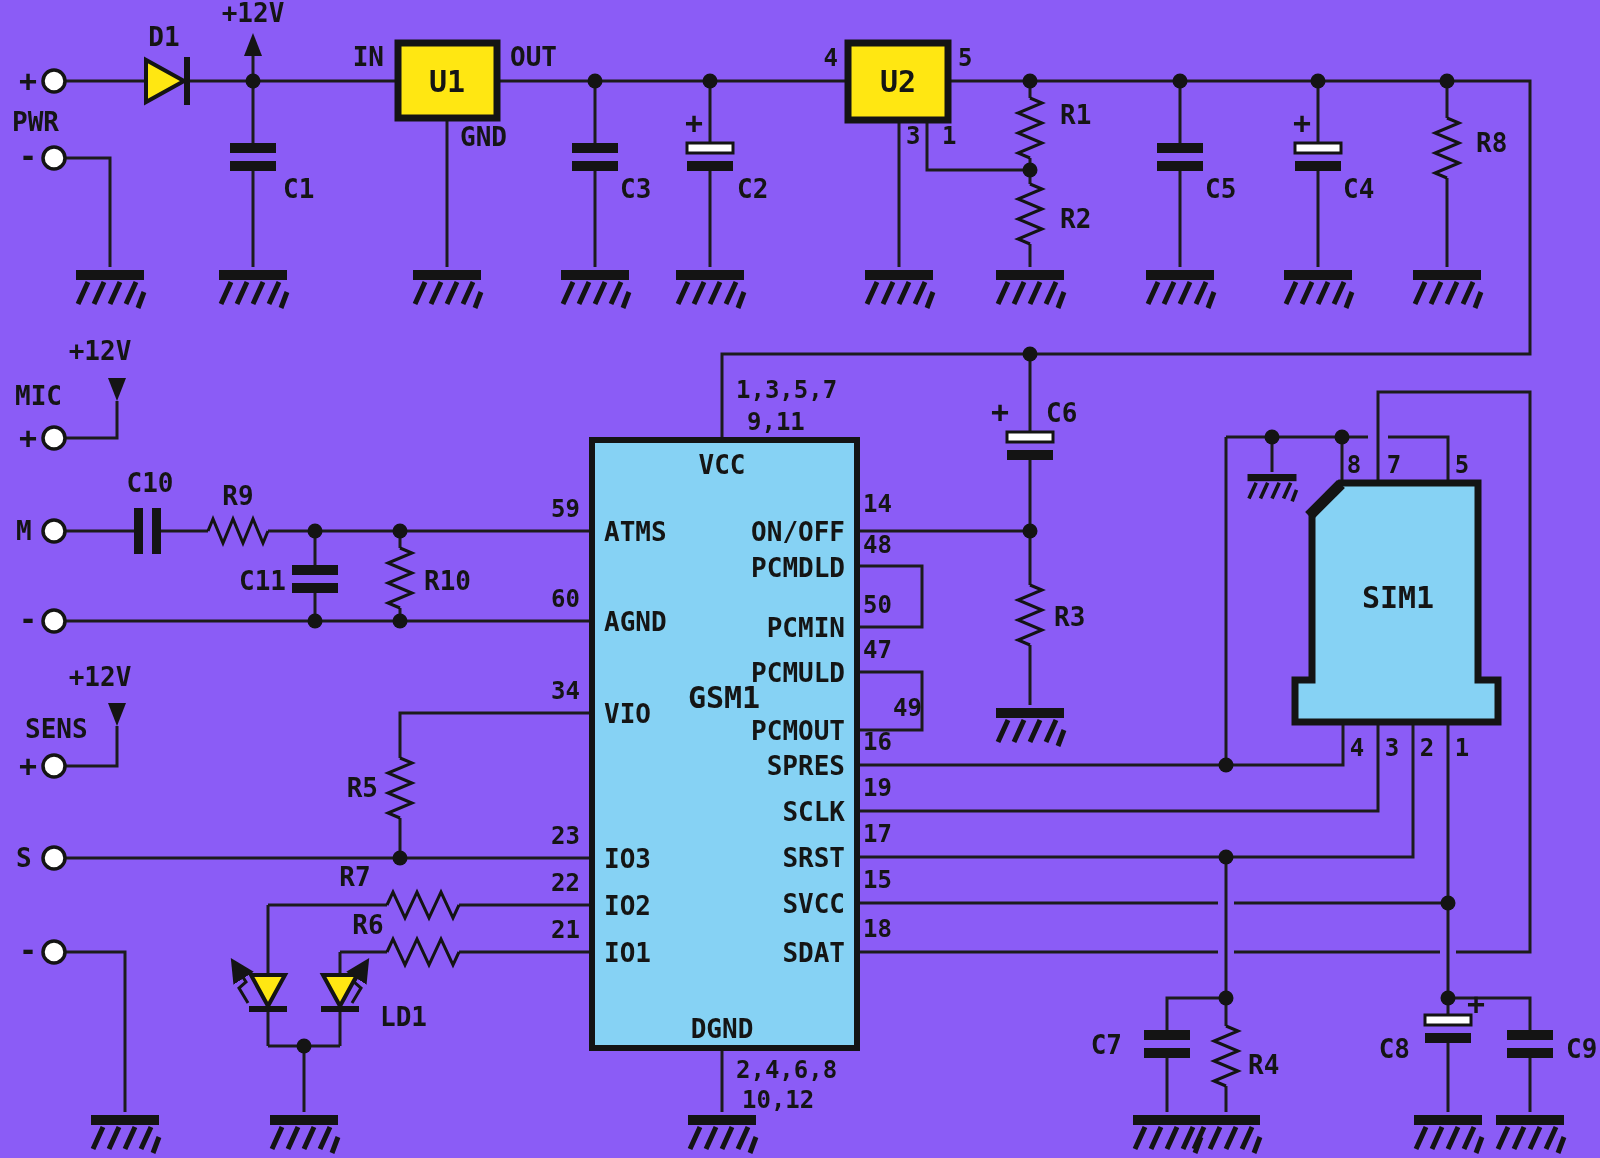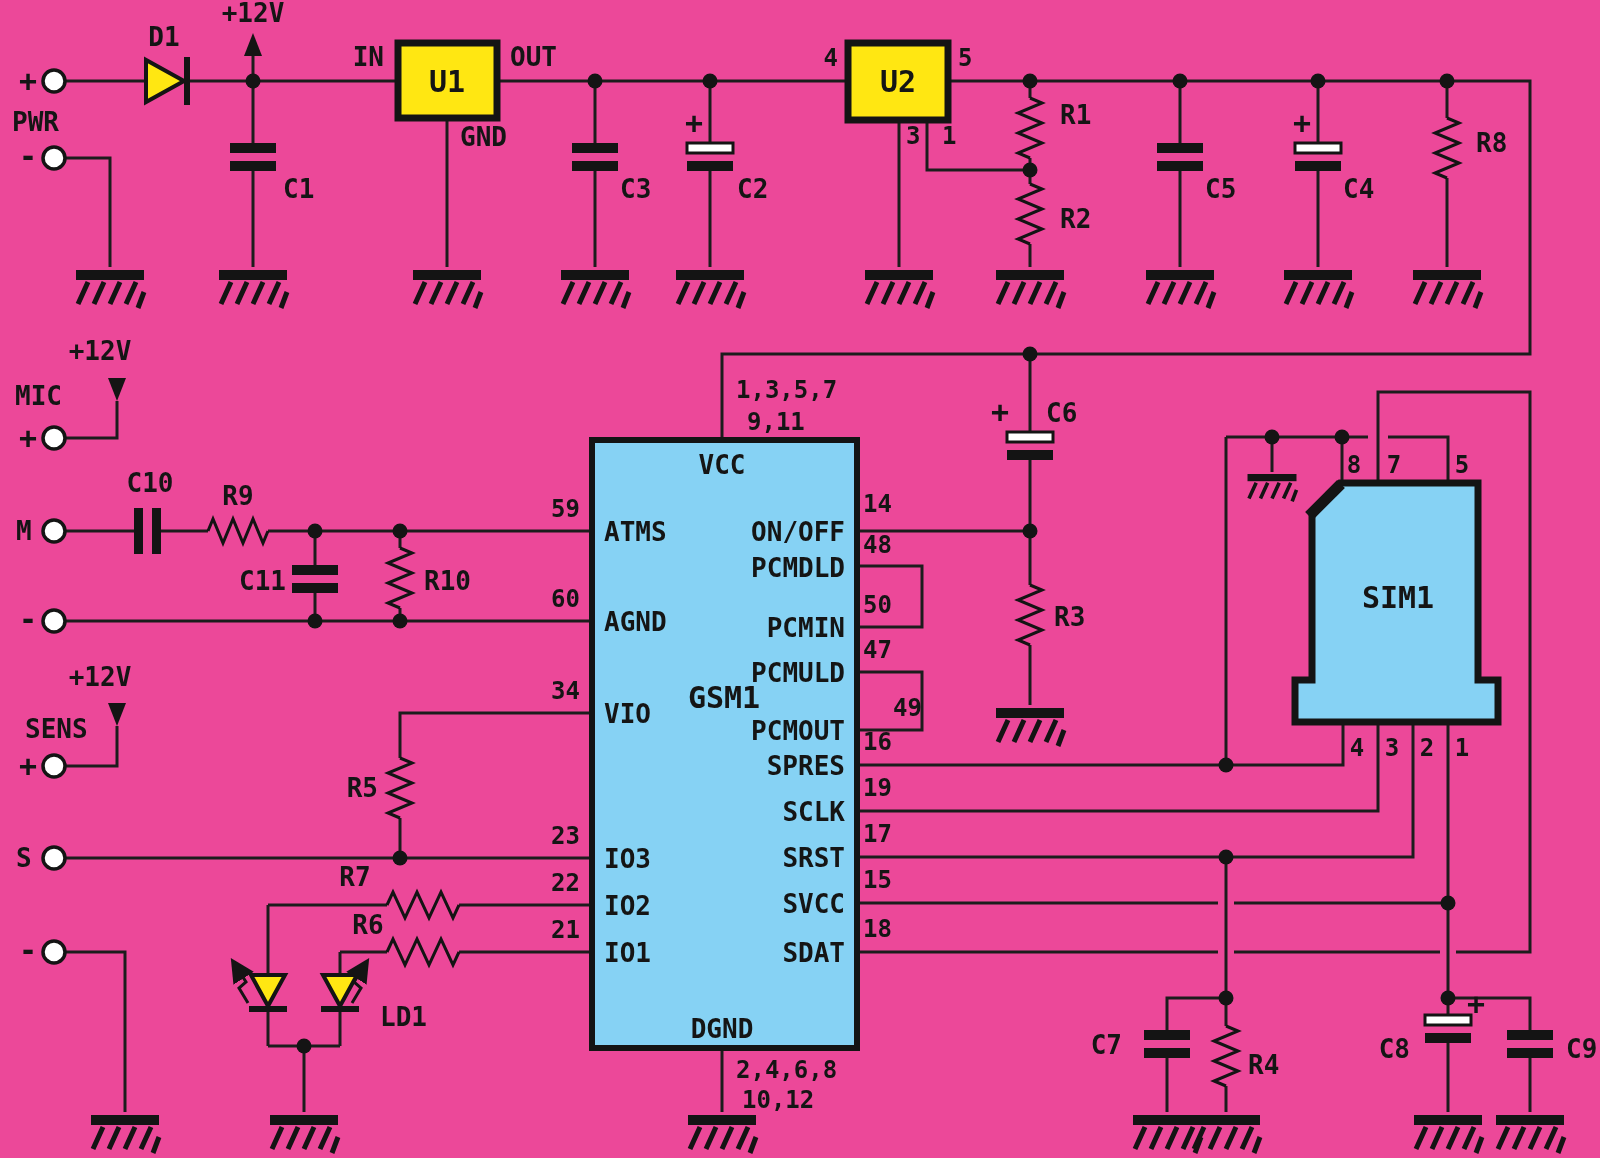--- a/index.html
+++ b/index.html
@@ -1,16 +1,16 @@
 <!DOCTYPE html>
 <html><head>
 <meta charset="utf-8">
 <style>
   html,body{margin:0;padding:0;background:#ffffff;}
-  #stage{position:relative;width:1600px;height:1158px;background:#ec4899;}
+  #stage{position:relative;width:1600px;height:1158px;background:#8b5cf6;}
   svg{display:block;}
   text{font-family:"DejaVu Sans Mono","Liberation Mono",monospace;font-weight:bold;fill:#151515;}
   .t{font-size:26px;}
   .pin{font-size:24px;}
   .name{font-size:30px;}
   .sign{font-size:30px;}
   .wire{stroke:#1c1c1c;stroke-width:3;fill:none;}
   .comp{stroke:#141414;}
   .capbar{fill:#141414;stroke:none;}
   .caphollow{fill:#ffffff;stroke:#141414;stroke-width:3;}

